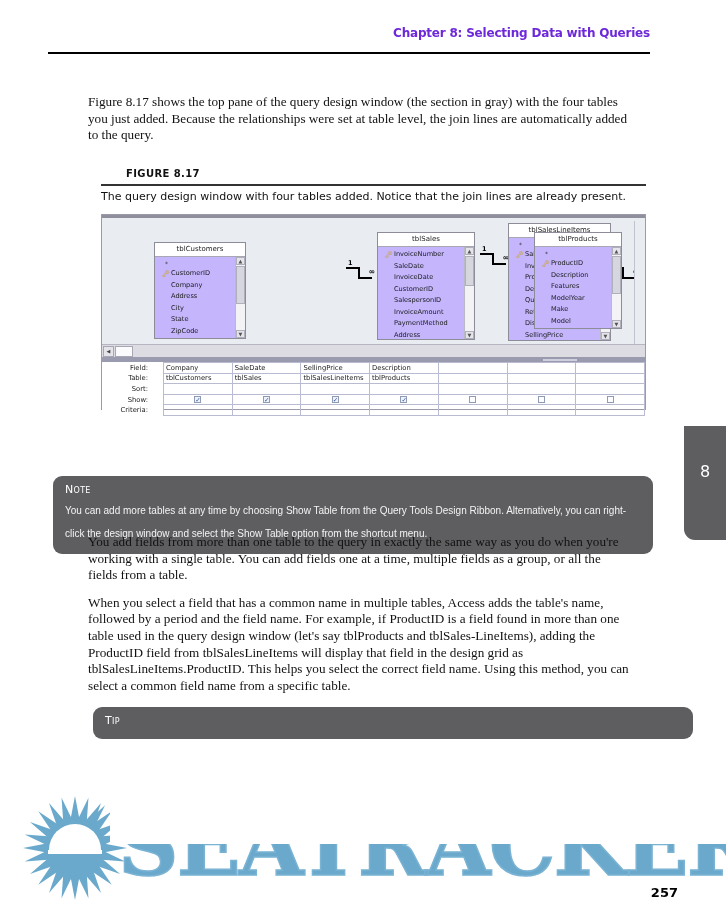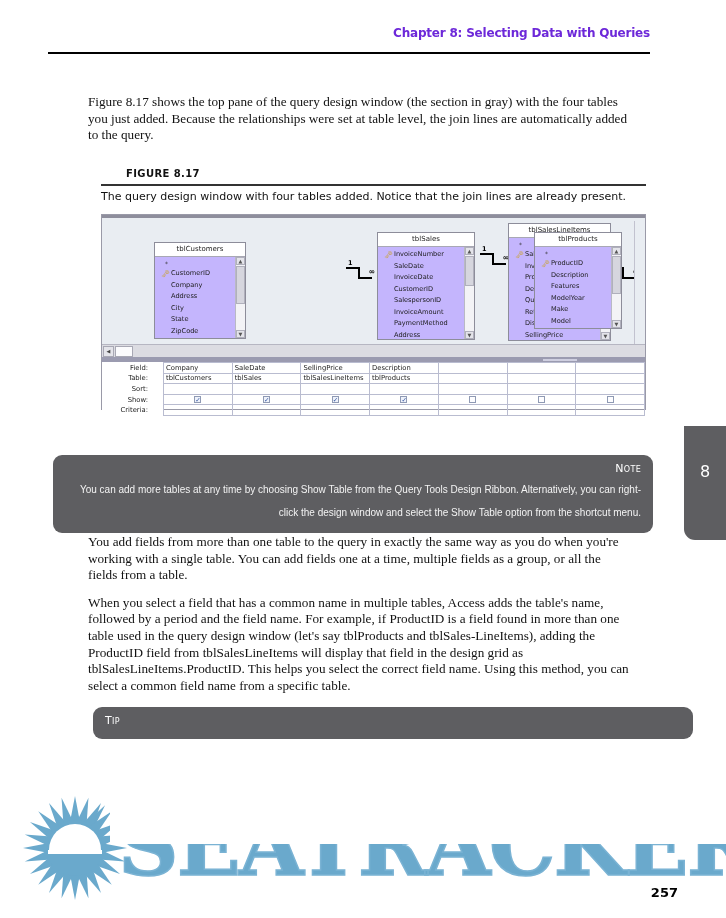--- a/index.html
+++ b/index.html
@@ -597,21 +597,21 @@
         <td></td>
         <td></td>
         <td></td>
         <td></td>
       </tr>
     </tbody>
       </table>
   </div>
 </div>
 
-<div class="callout" style="top:455px;text-align:right;">
+<div class="callout" style="top:476px;">
   <div class="callout-title">Note</div>
   <div class="callout-text">You can add more tables at any time by choosing Show Table from the Query Tools Design Ribbon. Alternatively, you can right-click the design window and select the Show Table option from the shortcut menu.</div>
 </div>
 
 <div class="body-col" style="top:534px;">
   <p class="para">You add fields from more than one table to the query in exactly the same way as you do when you're working with a single table. You can add fields one at a time, multiple fields as a group, or all the fields from a table.</p>
   <p class="para">When you select a field that has a common name in multiple tables, Access adds the table's name, followed by a period and the field name. For example, if ProductID is a field found in more than one table used in the query design window (let's say tblProducts and tblSales-LineItems), adding the ProductID field from tblSalesLineItems will display that field in the design grid as tblSalesLineItems.ProductID. This helps you select the correct field name. Using this method, you can select a common field name from a specific table.</p>
 </div>
 
 <div class="callout" style="top:707px;margin-left:40px;">

